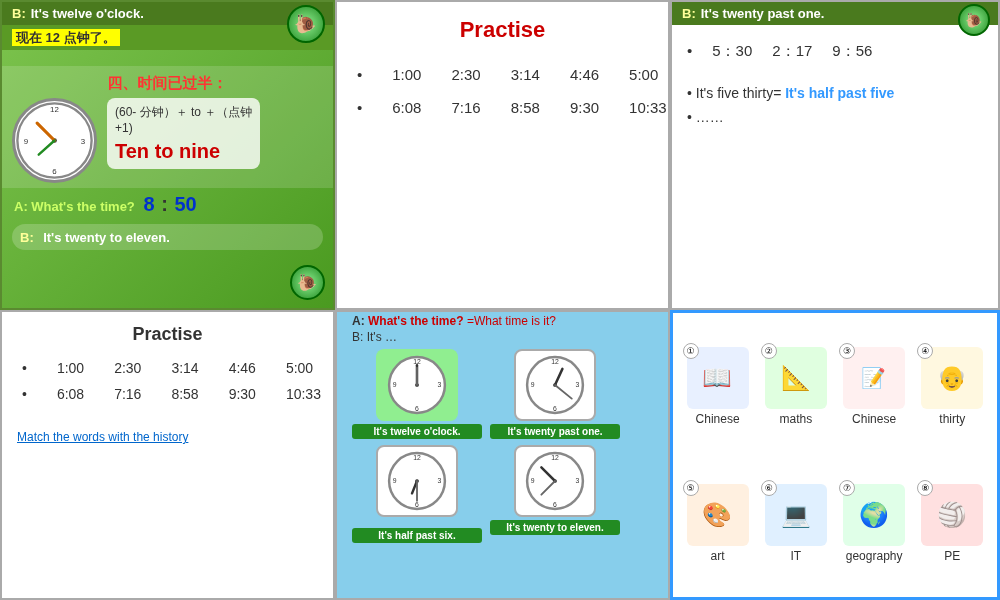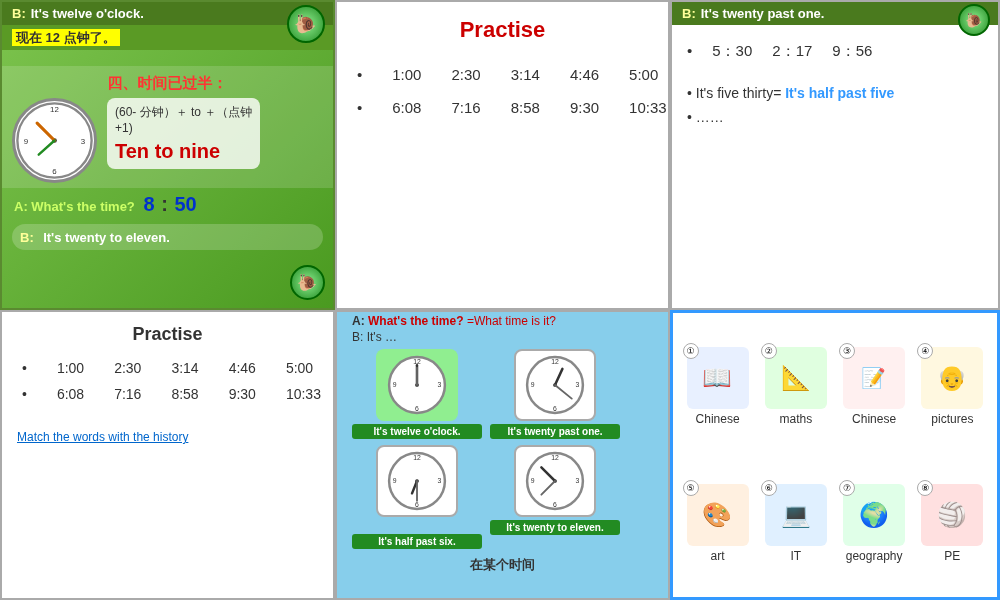--- a/index.html
+++ b/index.html
@@ -201,21 +201,21 @@
 
           <line x1="50" y1="50" x2="77" y2="72" stroke="#666" stroke-width="3" stroke-linecap="round"></line>
         </svg>
       </div>
       <div style="background:#228B22;color:white;font-size:10px;font-weight:bold;padding:2px 6px;border-radius:3px;text-align:center;width:130px;">It's twenty past one.</div>
     </div>
   </div>
 
   <div style="display:flex;gap:8px;padding:3px 15px;">
 
-    <div style="display:flex;flex-direction:column;align-items:center;gap:17px;">
+    <div style="display:flex;flex-direction:column;align-items:center;gap:11px;">
       <div style="background:white;border:2px solid #aaa;border-radius:8px;padding:4px;width:82px;height:72px;display:flex;align-items:center;justify-content:center;">
         <svg width="62" height="62" viewBox="0 0 100 100">
           <circle cx="50" cy="50" r="45" fill="white" stroke="#888" stroke-width="4"></circle>
           <circle cx="50" cy="50" r="3" fill="#333"></circle>
           <text x="50" y="16" text-anchor="middle" font-size="11" fill="#333">12</text>
           <text x="86" y="54" text-anchor="middle" font-size="11" fill="#333">3</text>
           <text x="50" y="92" text-anchor="middle" font-size="11" fill="#333">6</text>
           <text x="14" y="54" text-anchor="middle" font-size="11" fill="#333">9</text>
 
           <line x1="50" y1="50" x2="42" y2="70" stroke="#333" stroke-width="4" stroke-linecap="round"></line>
@@ -237,21 +237,20 @@
           <text x="14" y="54" text-anchor="middle" font-size="11" fill="#333">9</text>
 
           <line x1="50" y1="50" x2="28" y2="28" stroke="#333" stroke-width="4" stroke-linecap="round"></line>
 
           <line x1="50" y1="50" x2="28" y2="72" stroke="#666" stroke-width="3" stroke-linecap="round"></line>
         </svg>
       </div>
       <div style="background:#228B22;color:white;font-size:10px;font-weight:bold;padding:2px 6px;border-radius:3px;text-align:center;width:130px;">It's twenty to eleven.</div>
     </div>
   </div>
-  <div style="text-align:center;font-size:13px;color:#333;font-weight:bold;padding:4px;">在某个时间</div>
 </div>
 
 <div class="cell cell6">
   <div style="display:grid;grid-template-columns:repeat(4,1fr);gap:5px;padding:8px;height:100%;">
 
     <div style="display:flex;flex-direction:column;align-items:center;justify-content:center;">
       <div style="position:relative;width:62px;height:62px;background:#e8f0ff;border-radius:6px;display:flex;align-items:center;justify-content:center;font-size:24px;">
         📖
         <span style="position:absolute;top:-4px;left:-4px;background:white;border:1px solid #aaa;border-radius:50%;width:16px;height:16px;font-size:9px;display:flex;align-items:center;justify-content:center;">①</span>
       </div>
@@ -272,21 +271,21 @@
         <span style="position:absolute;top:-4px;left:-4px;background:white;border:1px solid #aaa;border-radius:50%;width:16px;height:16px;font-size:9px;display:flex;align-items:center;justify-content:center;">③</span>
       </div>
       <span style="font-size:12px;color:#333;margin-top:3px;">Chinese</span>
     </div>
 
     <div style="display:flex;flex-direction:column;align-items:center;justify-content:center;">
       <div style="position:relative;width:62px;height:62px;background:#fff8e0;border-radius:6px;display:flex;align-items:center;justify-content:center;font-size:24px;">
         👴
         <span style="position:absolute;top:-4px;left:-4px;background:white;border:1px solid #aaa;border-radius:50%;width:16px;height:16px;font-size:9px;display:flex;align-items:center;justify-content:center;">④</span>
       </div>
-      <span style="font-size:12px;color:#333;margin-top:3px;">pictures</span>
+      <span style="font-size:12px;color:#333;margin-top:3px;">thirty</span>
     </div>
 
     <div style="display:flex;flex-direction:column;align-items:center;justify-content:center;">
       <div style="position:relative;width:62px;height:62px;background:#fff0e0;border-radius:6px;display:flex;align-items:center;justify-content:center;font-size:24px;">
         🎨
         <span style="position:absolute;top:-4px;left:-4px;background:white;border:1px solid #aaa;border-radius:50%;width:16px;height:16px;font-size:9px;display:flex;align-items:center;justify-content:center;">⑤</span>
       </div>
       <span style="font-size:12px;color:#333;margin-top:3px;">art</span>
     </div>
 

